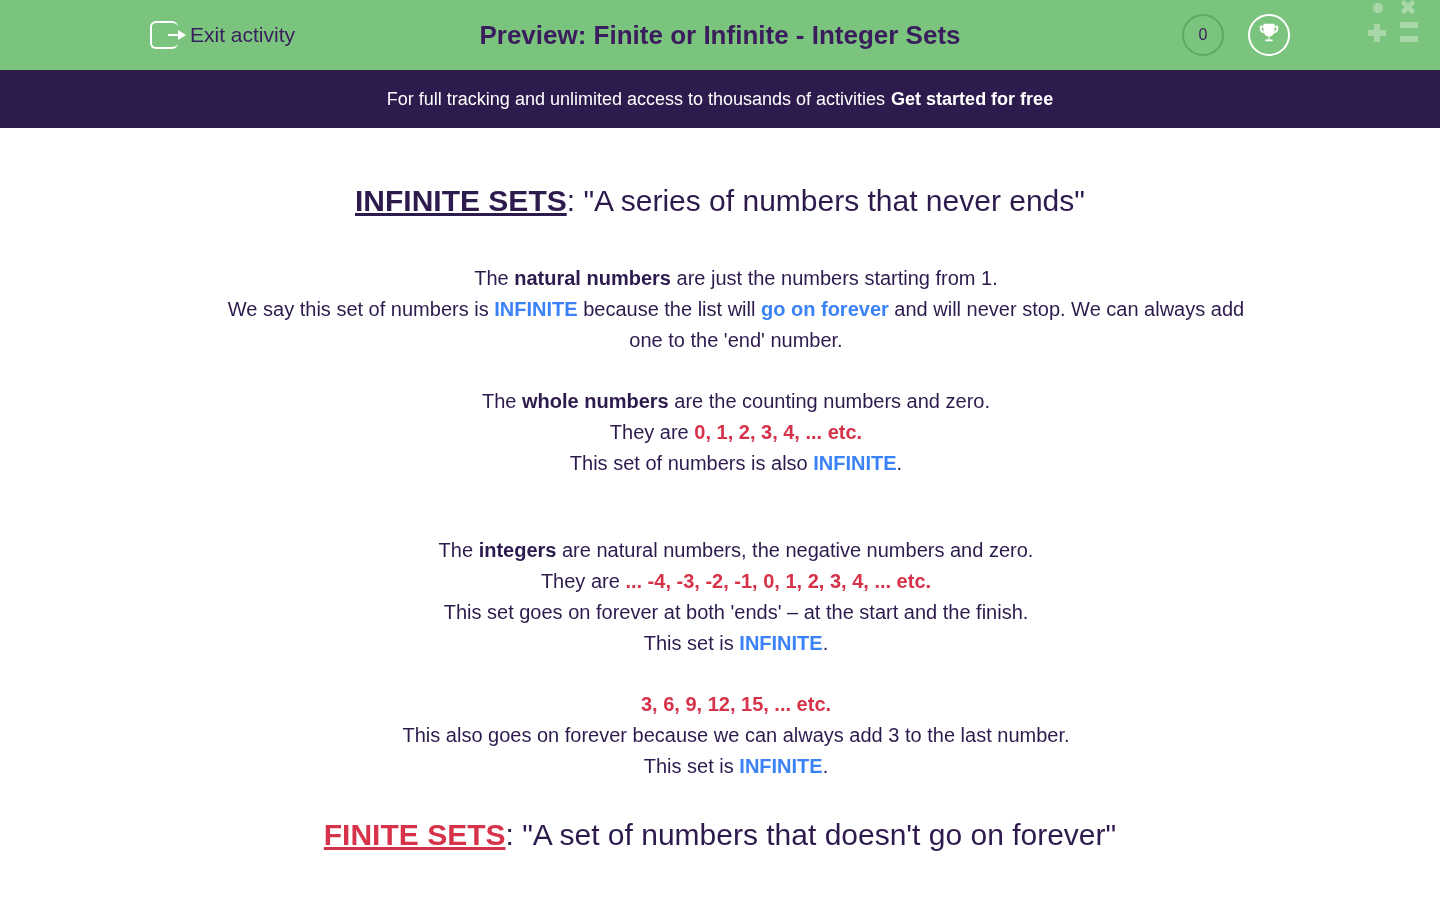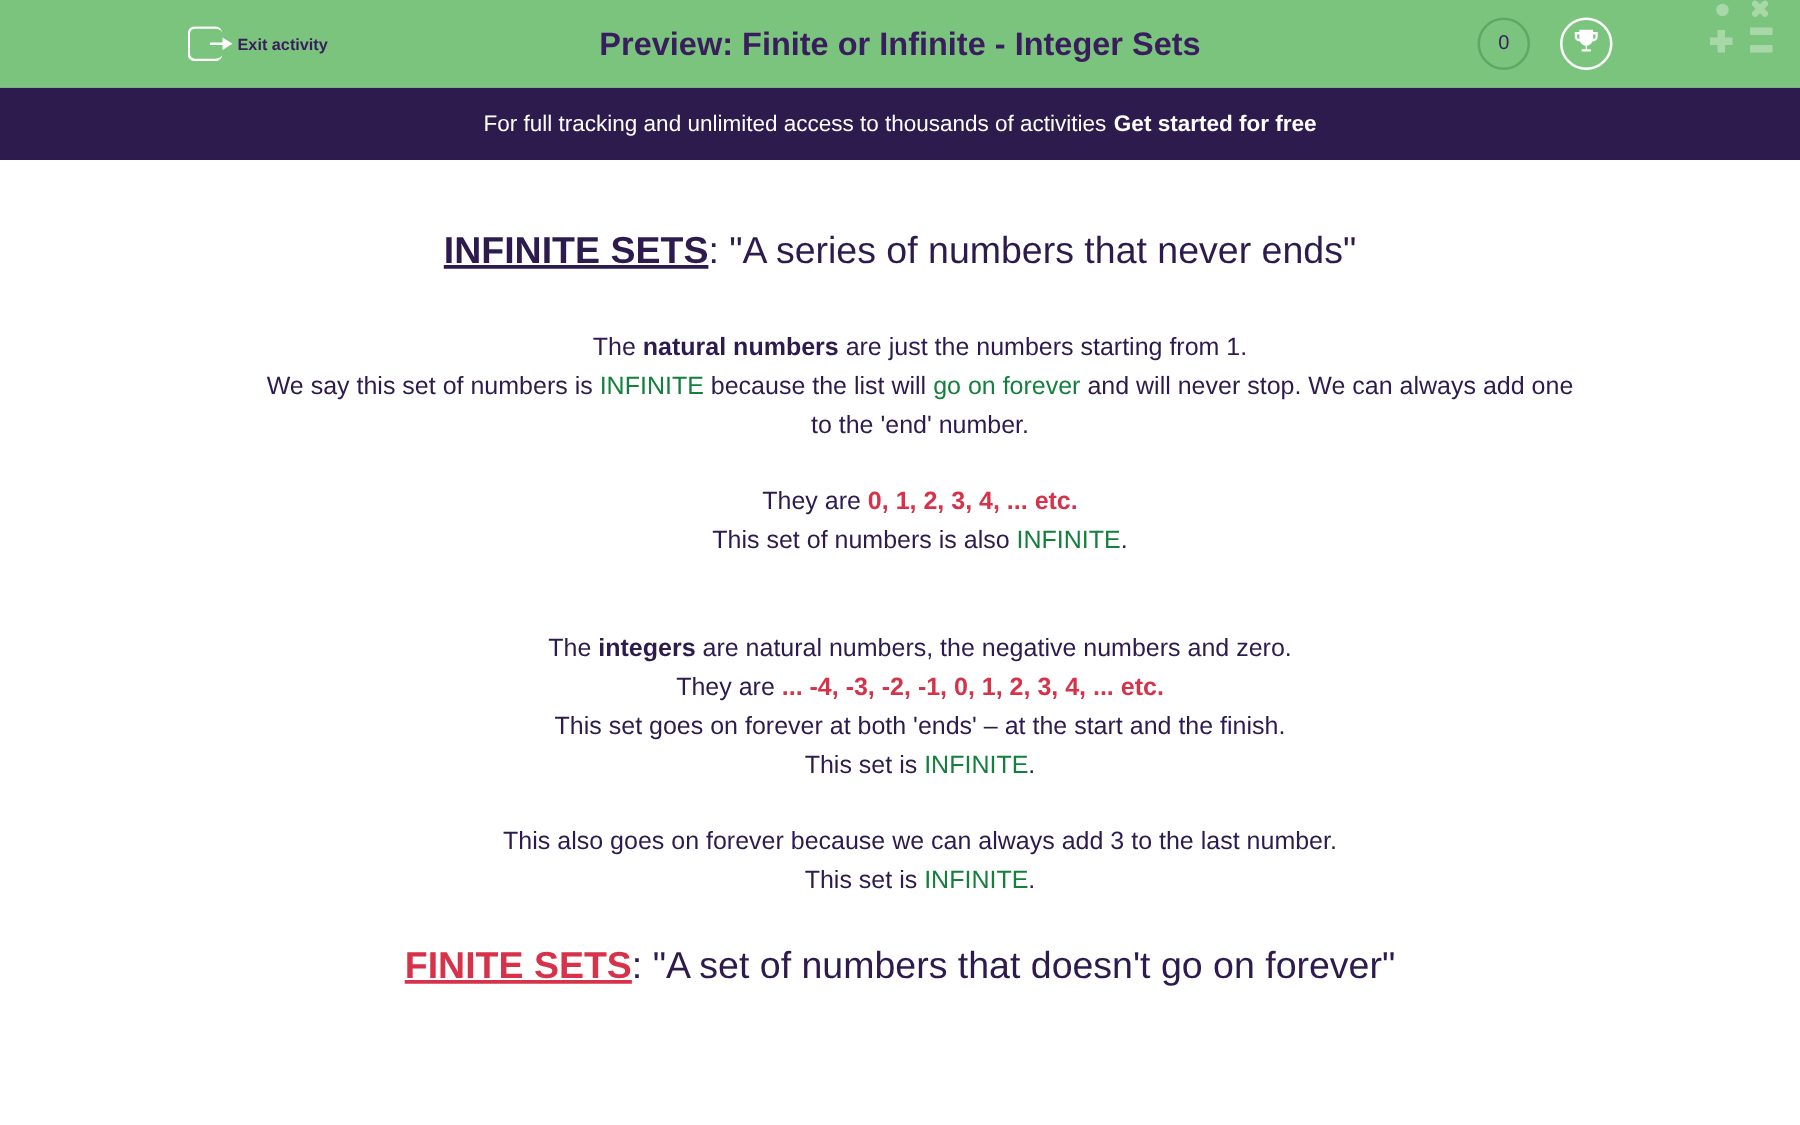--- a/index.html
+++ b/index.html
@@ -54,22 +54,22 @@
       position: absolute;
       right: -2px;
       top: 50%;
       transform: translateY(-50%);
       width: 12px;
       height: 2px;
       background: #fff;
     }
     .exit-text {
       color: #3a1d5c;
-      font-size: 13px;
-      font-weight: 700;
+      font-size: 21px;
+      font-weight: 400;
       text-align: center;
     }
     .preview-title {
       position: absolute;
       left: 50%;
       transform: translateX(-50%);
       color: #3a1d5c;
       font-size: 26px;
       font-weight: 600;
     }
@@ -151,22 +151,22 @@
       margin-bottom: 56px;
     }
     .bold {
       font-weight: 700;
     }
     .red-bold {
       color: #d6334a;
       font-weight: 700;
     }
     .teal-bold {
-      color: #15803d;
-      font-weight: 400;
+      color: #3b82f6;
+      font-weight: 700;
     }
     .finite-heading {
       font-size: 30px;
       font-weight: 400;
       margin-top: 30px;
     }
     .finite-heading .heading-term {
       font-weight: 700;
       text-decoration: underline;
       color: #d6334a;
@@ -217,20 +217,23 @@
     <div class="para">
       <span>The </span><span class="bold">natural numbers</span><span> are just the numbers starting from 1.</span>
     </div>
     <div class="para">
       <span>We say this set of numbers is </span><span class="teal-bold">INFINITE</span><span> because the list will </span><span class="teal-bold">go on forever</span><span> and will never stop. We can always add one to the 'end' number.</span>
     </div>
   </div>
 
   <div class="block-large">
     <div class="para">
+      <span>The </span><span class="bold">whole numbers</span><span> are the counting numbers and zero.</span>
+    </div>
+    <div class="para">
       <span>They are  </span><span class="red-bold">0, 1, 2, 3, 4, ... etc.</span>
     </div>
     <div class="para">
       <span>This set of numbers is also </span><span class="teal-bold">INFINITE</span><span>.</span>
     </div>
   </div>
 
   <div class="block">
     <div class="para">
       <span>The </span><span class="bold">integers</span><span> are natural numbers, the negative numbers and zero.</span>
@@ -240,20 +243,23 @@
     </div>
     <div class="para">
       <span>This set goes on forever at both 'ends' – at the start and the finish. </span>
     </div>
     <div class="para">
       <span>This set is </span><span class="teal-bold">INFINITE</span><span>.</span>
     </div>
   </div>
 
   <div class="block">
+    <div class="para">
+      <span class="red-bold">3, 6, 9, 12, 15, ... etc.</span>
+    </div>
     <div class="para">
       <span>This also goes on forever because we can always add 3 to the last number.</span>
     </div>
     <div class="para">
       <span>This set is </span><span class="teal-bold">INFINITE</span><span>.</span>
     </div>
   </div>
 
   <h2 class="finite-heading">
     <span class="heading-term">FINITE SETS</span><span>: "A set of numbers that doesn't go on forever"</span>

